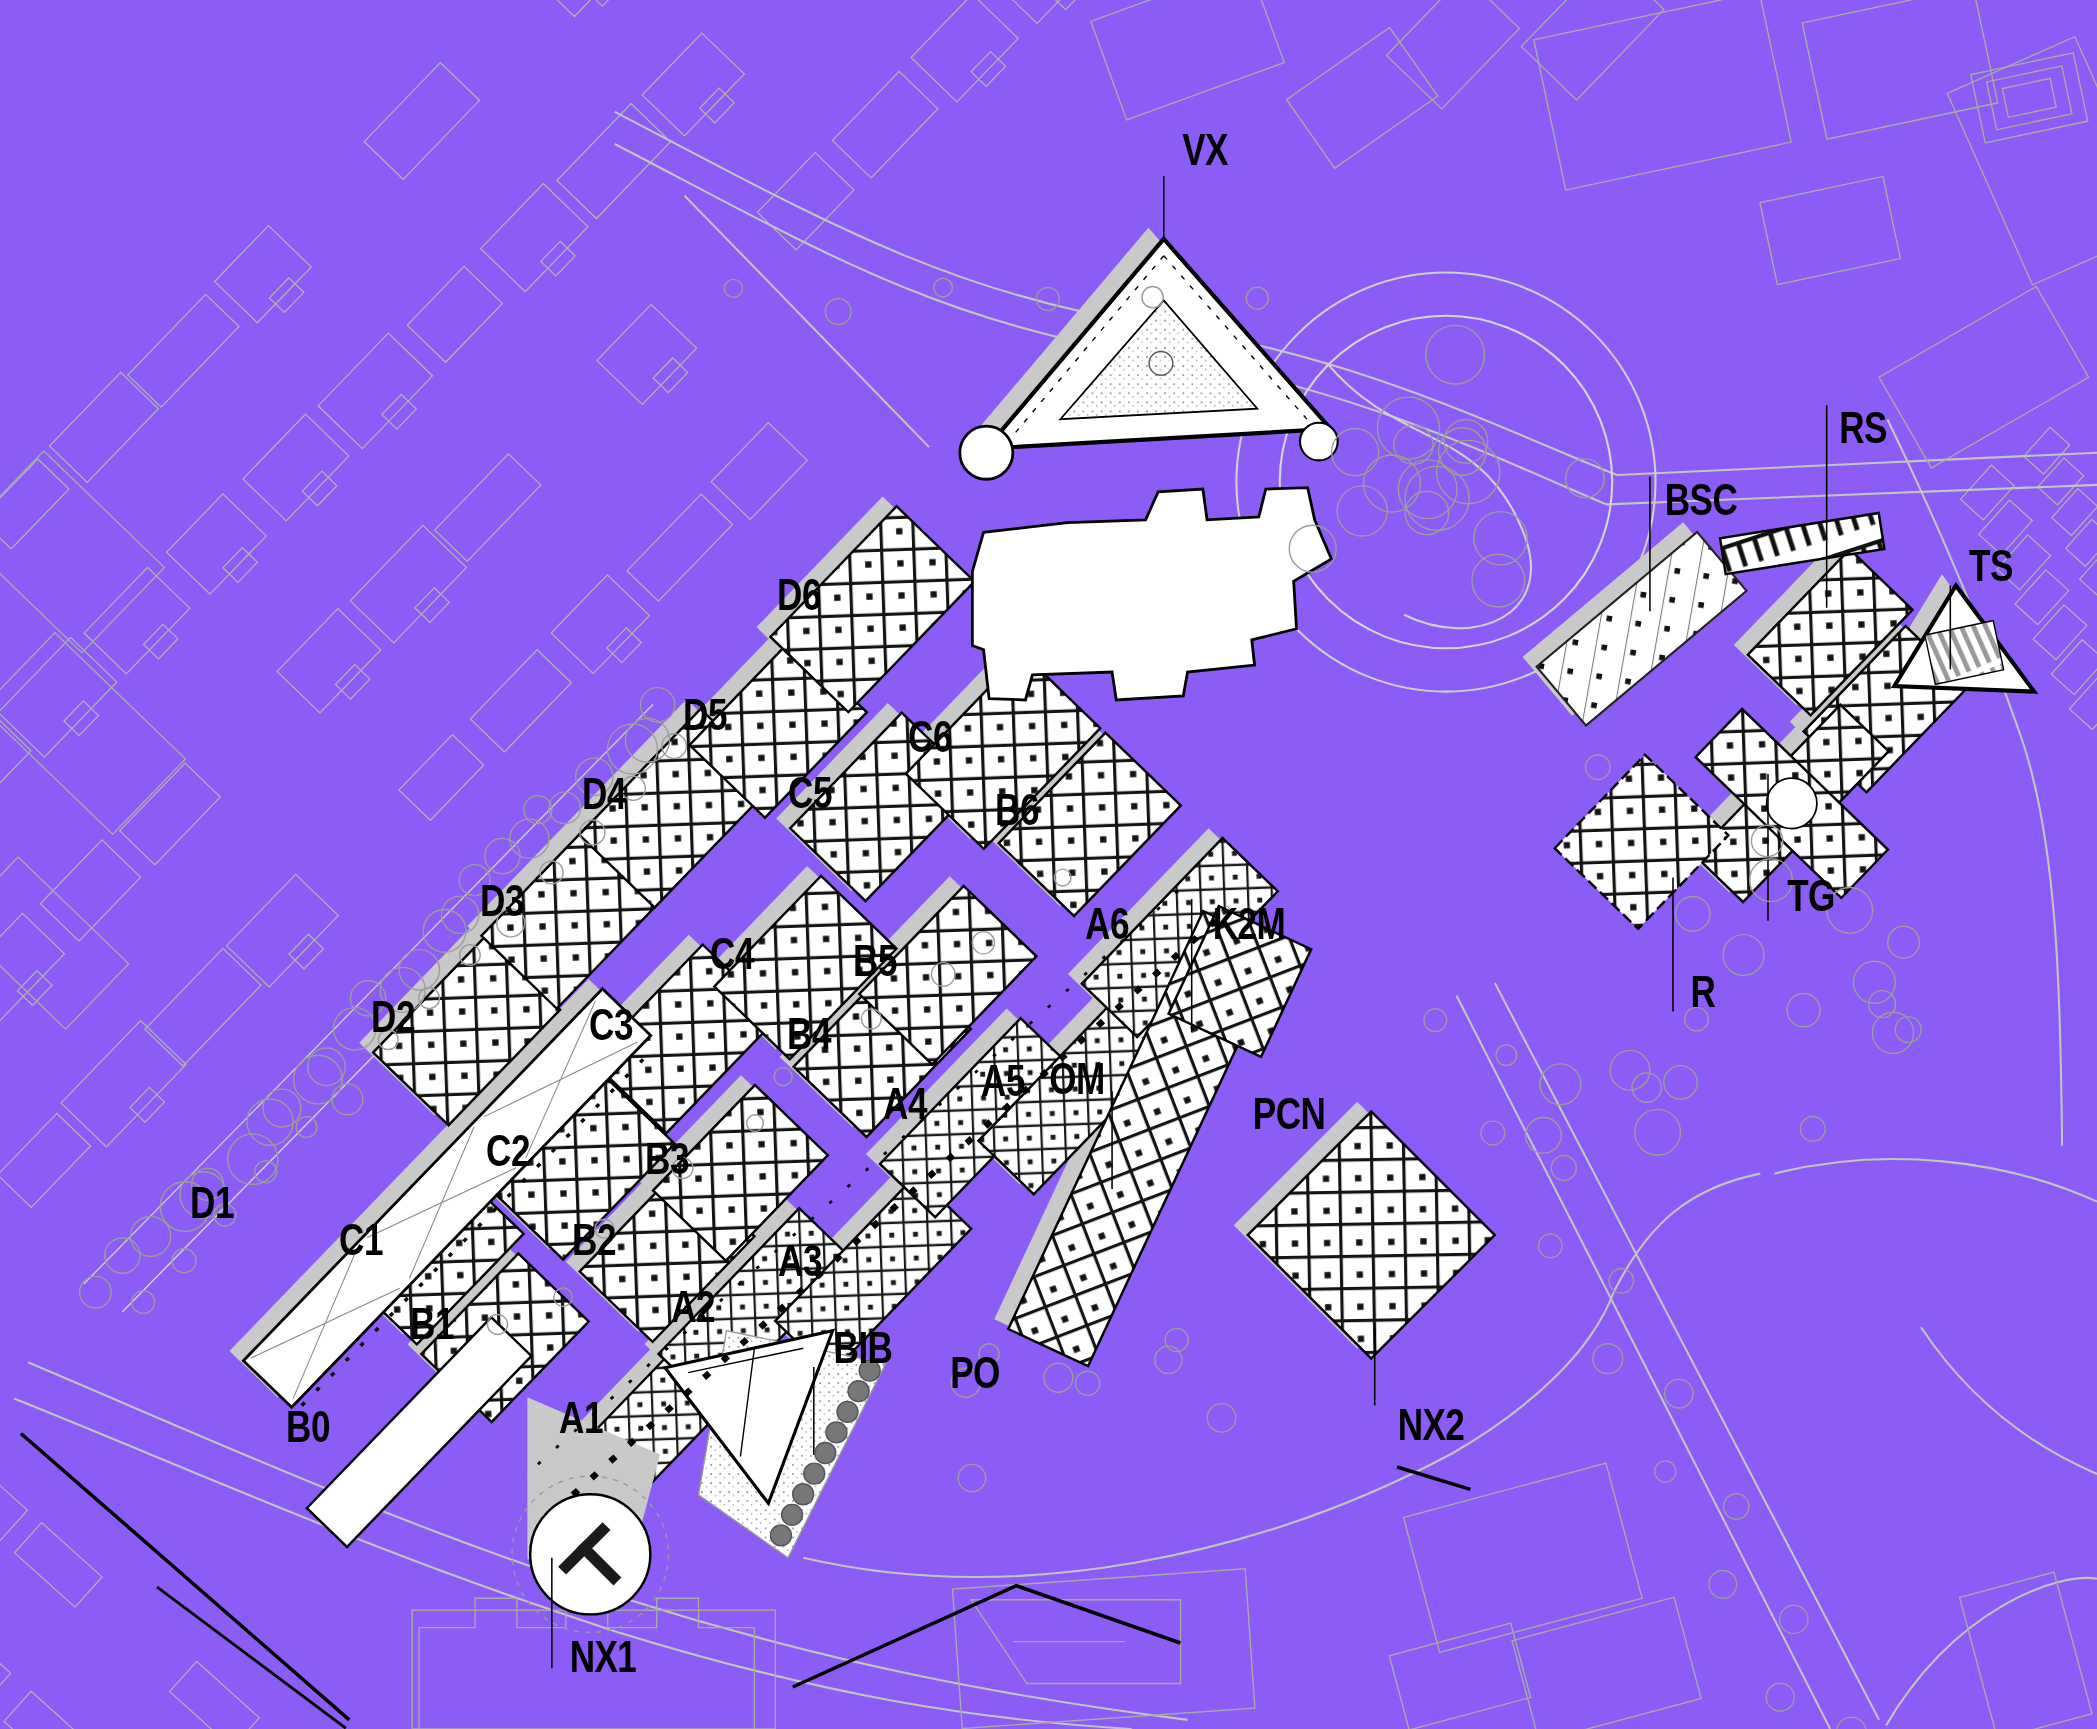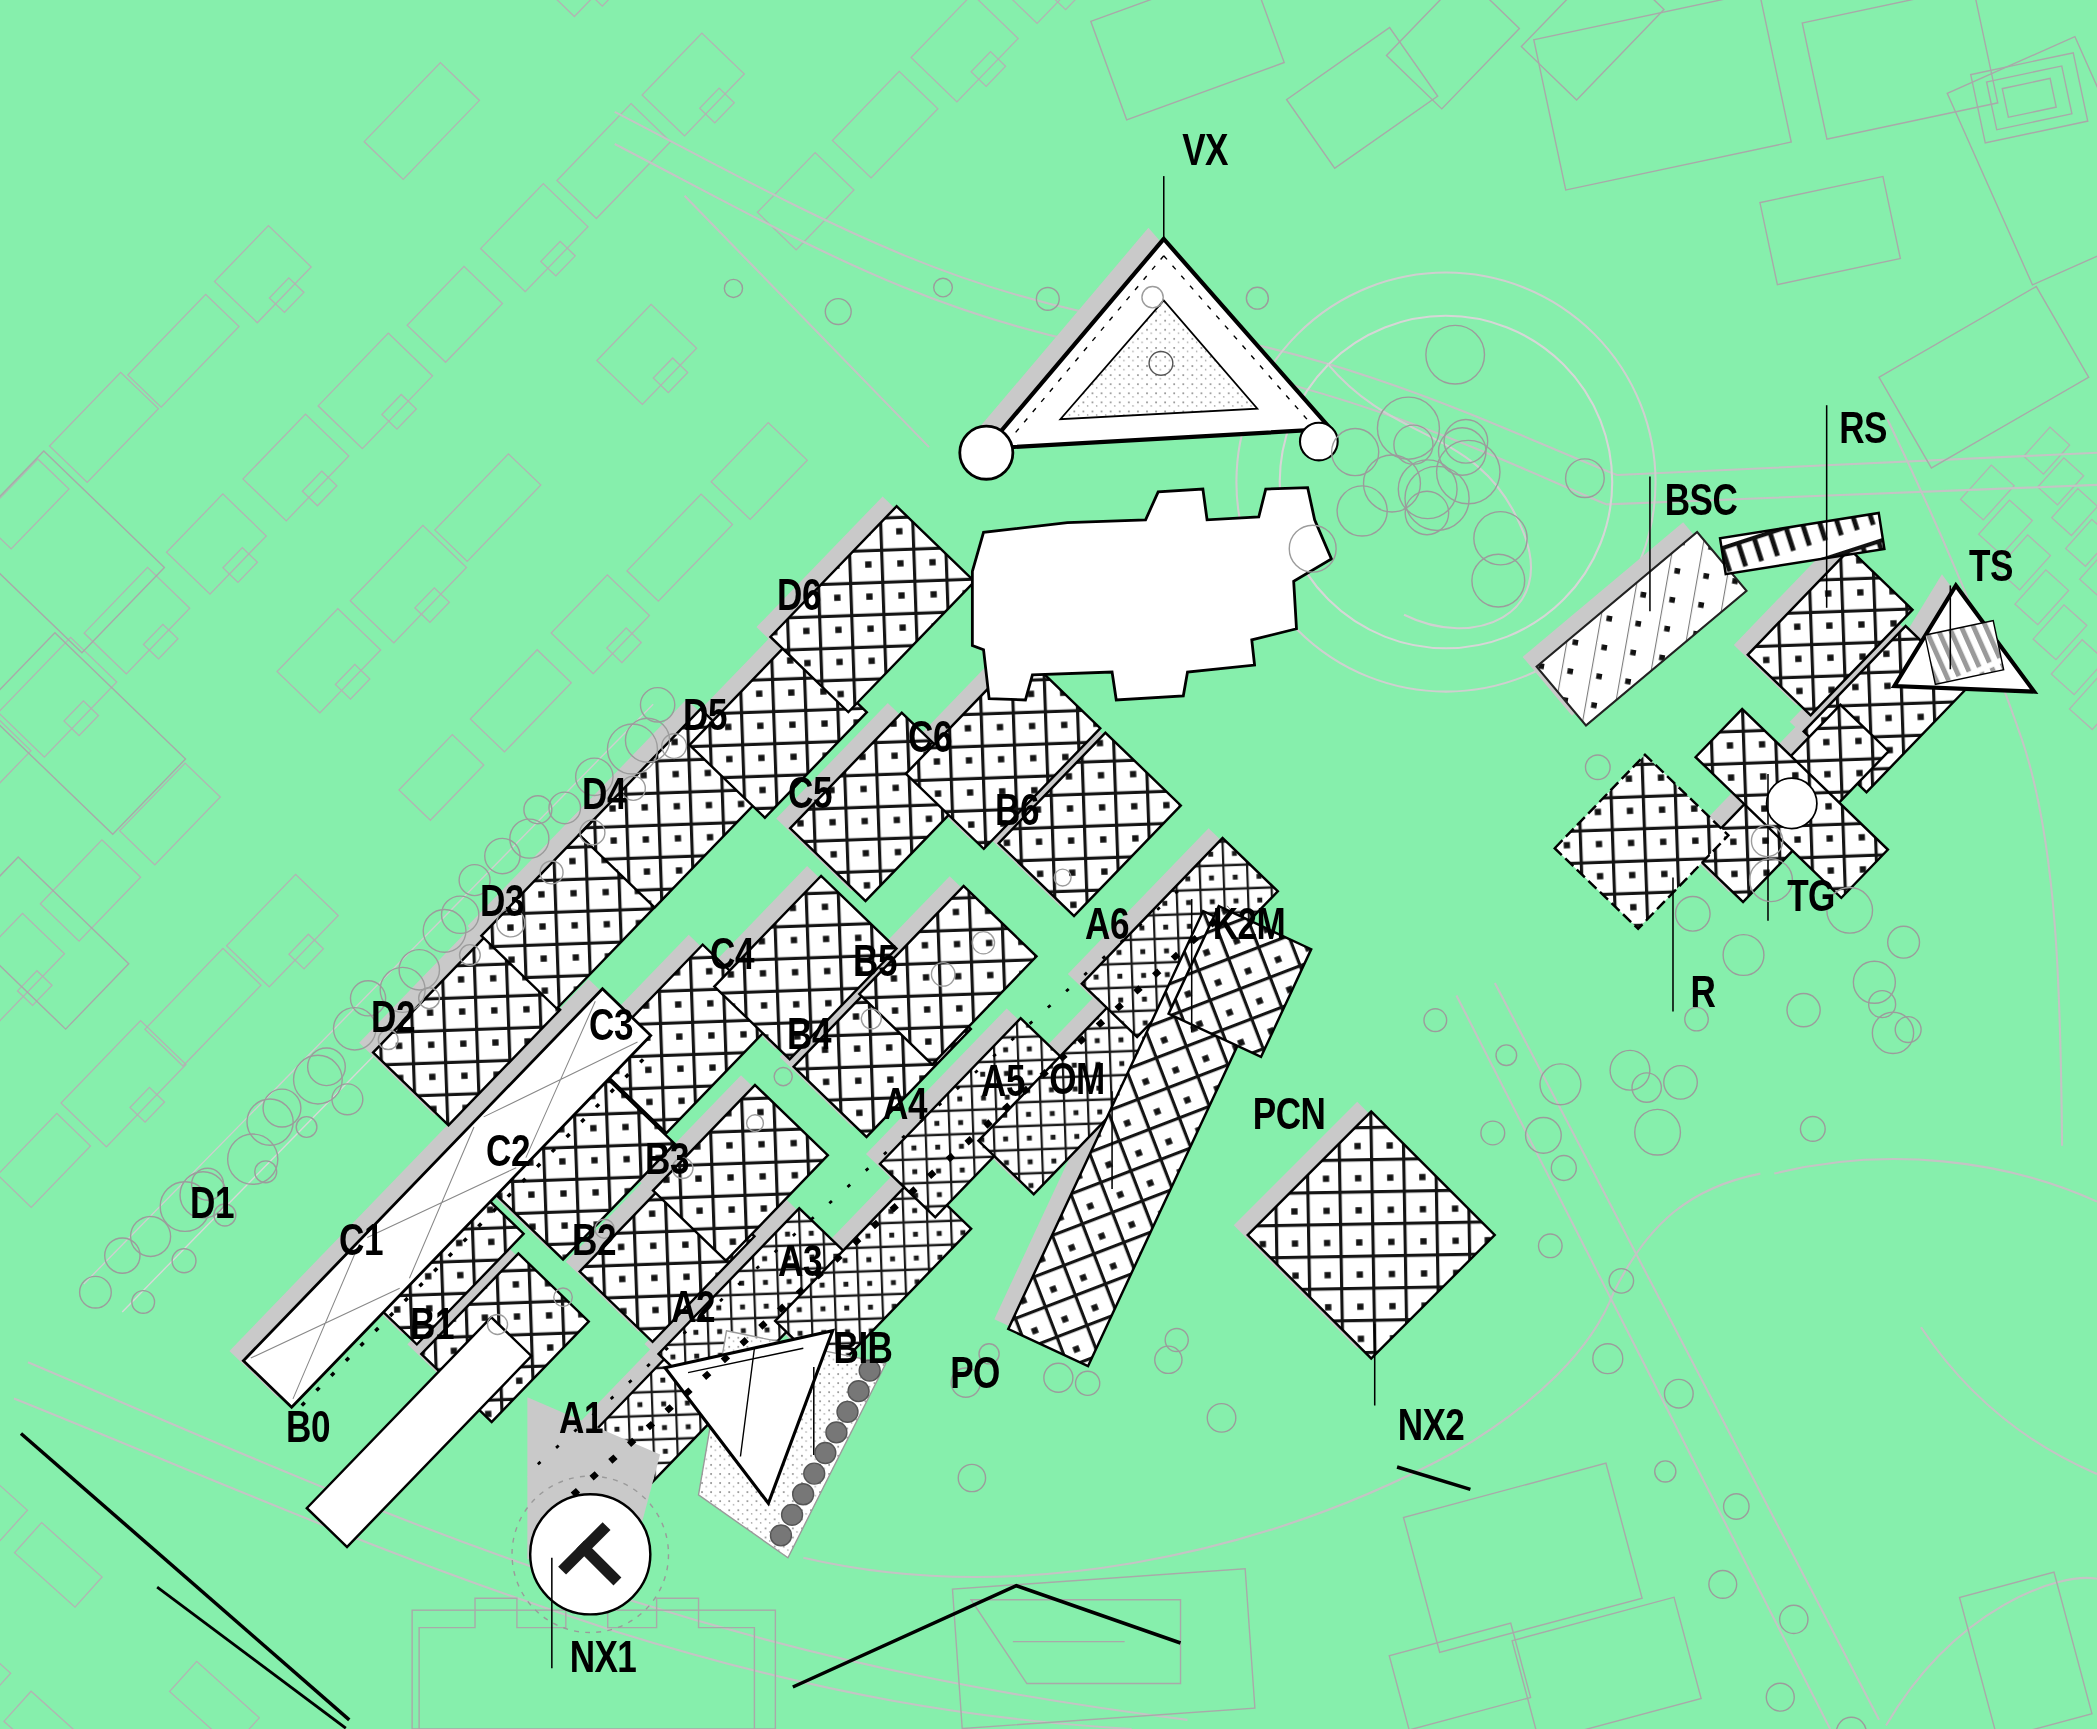--- a/index.html
+++ b/index.html
@@ -1,16 +1,16 @@
 <!DOCTYPE html>
 <html style="font-size:11.2px"><head>
 <meta charset="utf-8">
 <style>
   html,body{margin:0;padding:0;background:#fff;}
-  #stage{position:relative;width:2097px;height:1729px;background:#86efac;overflow:hidden;
+  #stage{position:relative;width:2097px;height:1729px;background:#8b5cf6;overflow:hidden;
          font-family:"Liberation Sans",sans-serif;}
   #drawing{position:absolute;left:0;top:0;}
   #labels-layer{position:absolute;left:0;top:0;width:100%;height:100%;pointer-events:none;}
   .lbl{position:absolute;transform:translate(-50%,-50%) scaleX(.78);
        font:800 45px "Liberation Sans",sans-serif;letter-spacing:-0.7px;color:#000;white-space:nowrap;}
 </style>
 </head>
 <body>
 
 <div id="stage">

